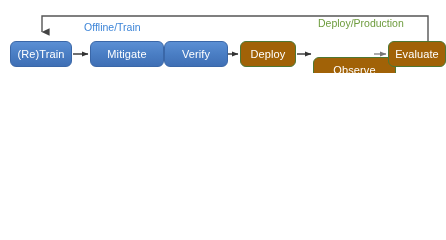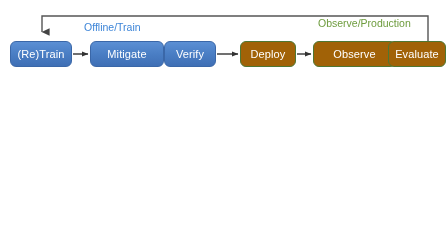--- a/index.html
+++ b/index.html
@@ -93,39 +93,39 @@
       <line x1="374" y1="54" x2="386" y2="54" stroke="#888888" stroke-width="1.4" marker-end="url(#arrow-grey)"></line>
     </g>
 
     <g>
       <path d="M428,41 L428,16 L42,16 L42,32" fill="none" stroke="#555555" stroke-width="1.4" marker-end="url(#arrow-feedback)"></path>
     </g>
   </svg>
 
   <div class="phase-label offline" style="left:84px; top:22px;">Offline/Train</div>
 
-  <div class="phase-label online" style="left:318px; top:18px;">Observe/Production</div>
+  <div class="phase-label online" style="left:318px; top:18px;">Deploy/Production</div>
 
   <div class="node blue" style="left:10px; top:41px; width:62px;">
     <span>(Re)Train</span>
   </div>
 
   <div class="node blue" style="left:90px; top:41px; width:74px;text-align:center;">
     <span>Mitigate</span>
   </div>
 
-  <div class="node blue" style="left:164px; top:41px; width:52px;">
+  <div class="node blue" style="left:164px; top:41px; width:64px;">
     <span>Verify</span>
   </div>
 
   <div class="node green" style="left:240px; top:41px; width:56px;">
     <span>Deploy</span>
   </div>
 
-  <div class="node green" style="left:313px; top:41px; width:83px;">
+  <div class="node green" style="left:313px; top:57px; width:83px;">
     <span>Observe</span>
   </div>
 
   <div class="node green" style="left:388px; top:41px; width:58px;">
     <span>Evaluate</span>
   </div>
 
 </div>
 
 </body></html>

